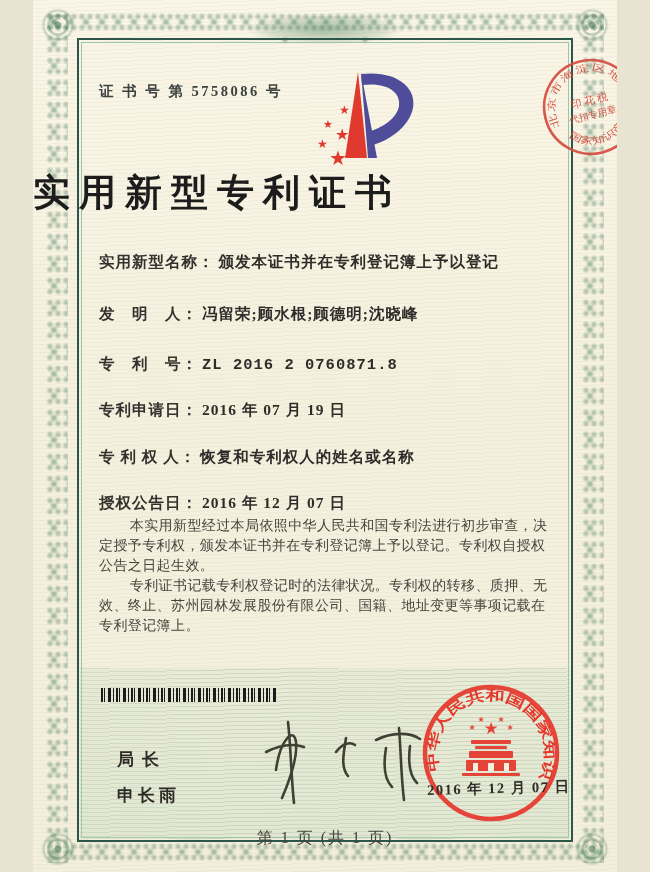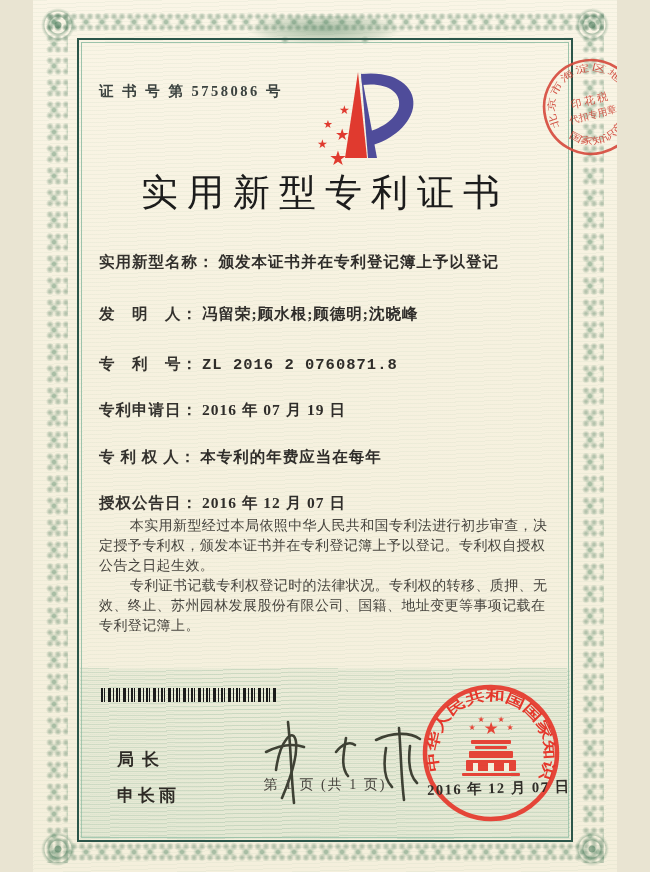--- a/index.html
+++ b/index.html
@@ -63,21 +63,21 @@
     pointer-events:none;
   }
   .cert-no {
     position:absolute; left:66px; top:82px;
     font-size:14.5px; letter-spacing:2.5px; color:#3c4340; font-weight:600;
   }
   .logo { position:absolute; left:262px; top:66px; }
   .tax-stamp { position:absolute; left:503px; top:52px; transform:rotate(-14deg); opacity:.9; }
   .title {
     position:absolute; left:0; right:0; top:168px;
-    text-align:center; font-size:37px; font-weight:400; letter-spacing:9px;
+    font-size:37px; font-weight:700; letter-spacing:9px;
     color:#1c1c1c;
   }
   .field { position:absolute; left:66px; right:60px; font-size:15.5px; font-weight:700; color:#33312d; }
   .field .flabel { letter-spacing:1px; }
   .field .fvalue { letter-spacing:1px; margin-left:4px; font-weight:700; color:#2f2d2a; }
   .f0 { top:252px; } .f1 { top:304px; } .f2 { top:354px;font-family:Liberation Mono, monospace; }
   .f3 { top:400px; } .f4 { top:447px; } .f5 { top:493px; }
   .body-text {
     position:absolute; left:66px; right:64px; top:516px;
     font-size:14px; line-height:20px; color:#46443e; letter-spacing:.4px;font-family:Liberation Mono, monospace;
@@ -93,22 +93,22 @@
   }
   .director-title { position:absolute; left:84px; top:748px; font-size:17px; font-weight:700; letter-spacing:8px; color:#2e2b26; }
   .director-name  { position:absolute; left:84px; top:784px; font-size:17px; font-weight:700; letter-spacing:4px; color:#2e2b26; }
   .signature { position:absolute; left:225px; top:710px; }
   .seal { position:absolute; left:383px; top:678px; }
   .seal-date {
     position:absolute; left:394px; top:779px; font-size:14.5px; font-weight:600;
     color:#2f2d28; letter-spacing:1.5px; transform:rotate(-1.5deg);
   }
   .footer {
-    position:absolute; left:0; right:0; top:776px; text-align:center;
-    font-size:14px; letter-spacing:2px; color:#45423c;
+    position:absolute; left:0; right:0; top:828px; text-align:center;
+    font-size:16px; letter-spacing:2px; color:#45423c;
   }
 </style>
 </head>
 <body>
 
 <div class="page">
 
   <div class="texture"></div>
 
   <div class="band top"></div>
@@ -160,21 +160,21 @@
   <div class="field f1">
     <span class="flabel">发　明　人：</span><span class="fvalue">冯留荣;顾水根;顾德明;沈晓峰</span>
   </div>
   <div class="field f2">
     <span class="flabel">专　利　号：</span><span class="fvalue">ZL 2016 2 0760871.8</span>
   </div>
   <div class="field f3">
     <span class="flabel">专利申请日：</span><span class="fvalue">2016 年 07 月 19 日</span>
   </div>
   <div class="field f4">
-    <span class="flabel">专 利 权 人：</span><span class="fvalue">本专利的年费应当在每年</span>
+    <span class="flabel">专 利 权 人：</span><span class="fvalue">恢复和专利权人的姓名或名称</span>
   </div>
   <div class="field f5">
     <span class="flabel">授权公告日：</span><span class="fvalue">2016 年 12 月 07 日</span>
   </div>
 
   <div class="body-text">
     <p>本实用新型经过本局依照中华人民共和国专利法进行初步审查，决定授予专利权，颁发本证书并在专利登记簿上予以登记。专利权自授权公告之日起生效。</p>
     <p>专利证书记载专利权登记时的法律状况。专利权的转移、质押、无效、终止、苏州园林发展股份有限公司、国籍、地址变更等事项记载在专利登记簿上。</p>
   </div>
 

